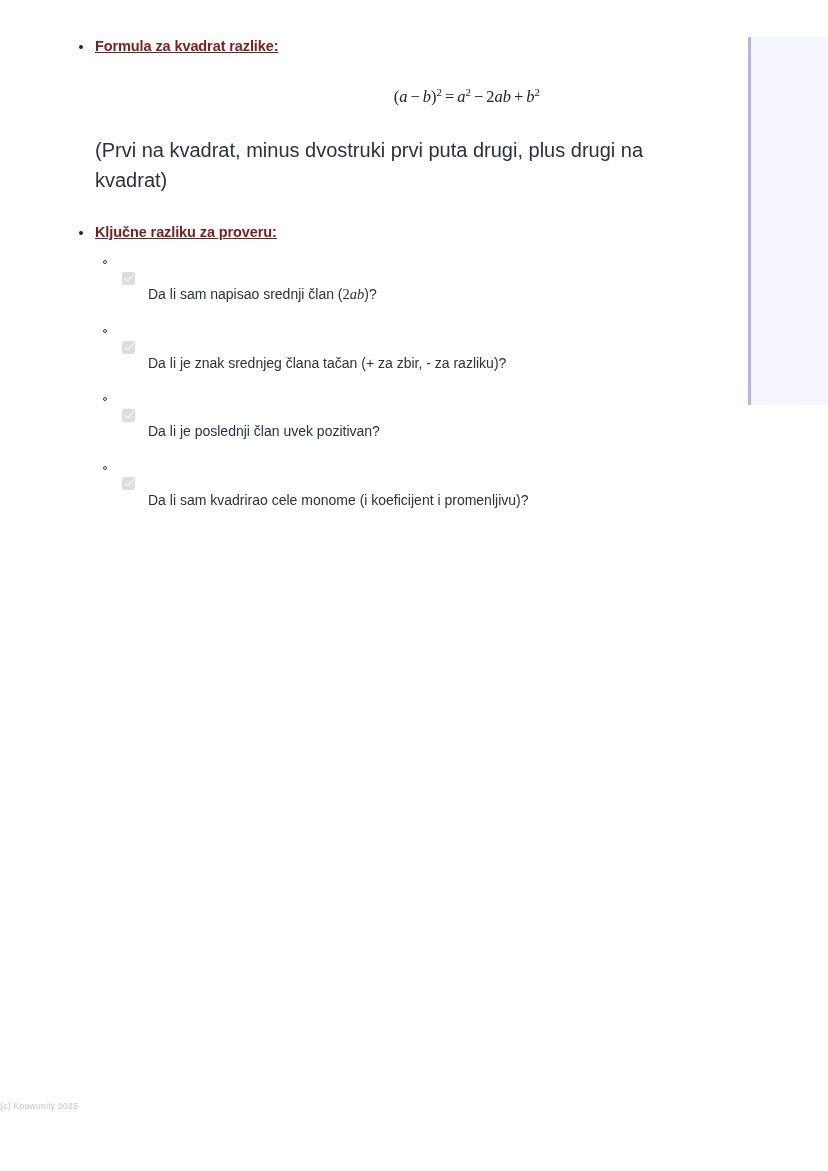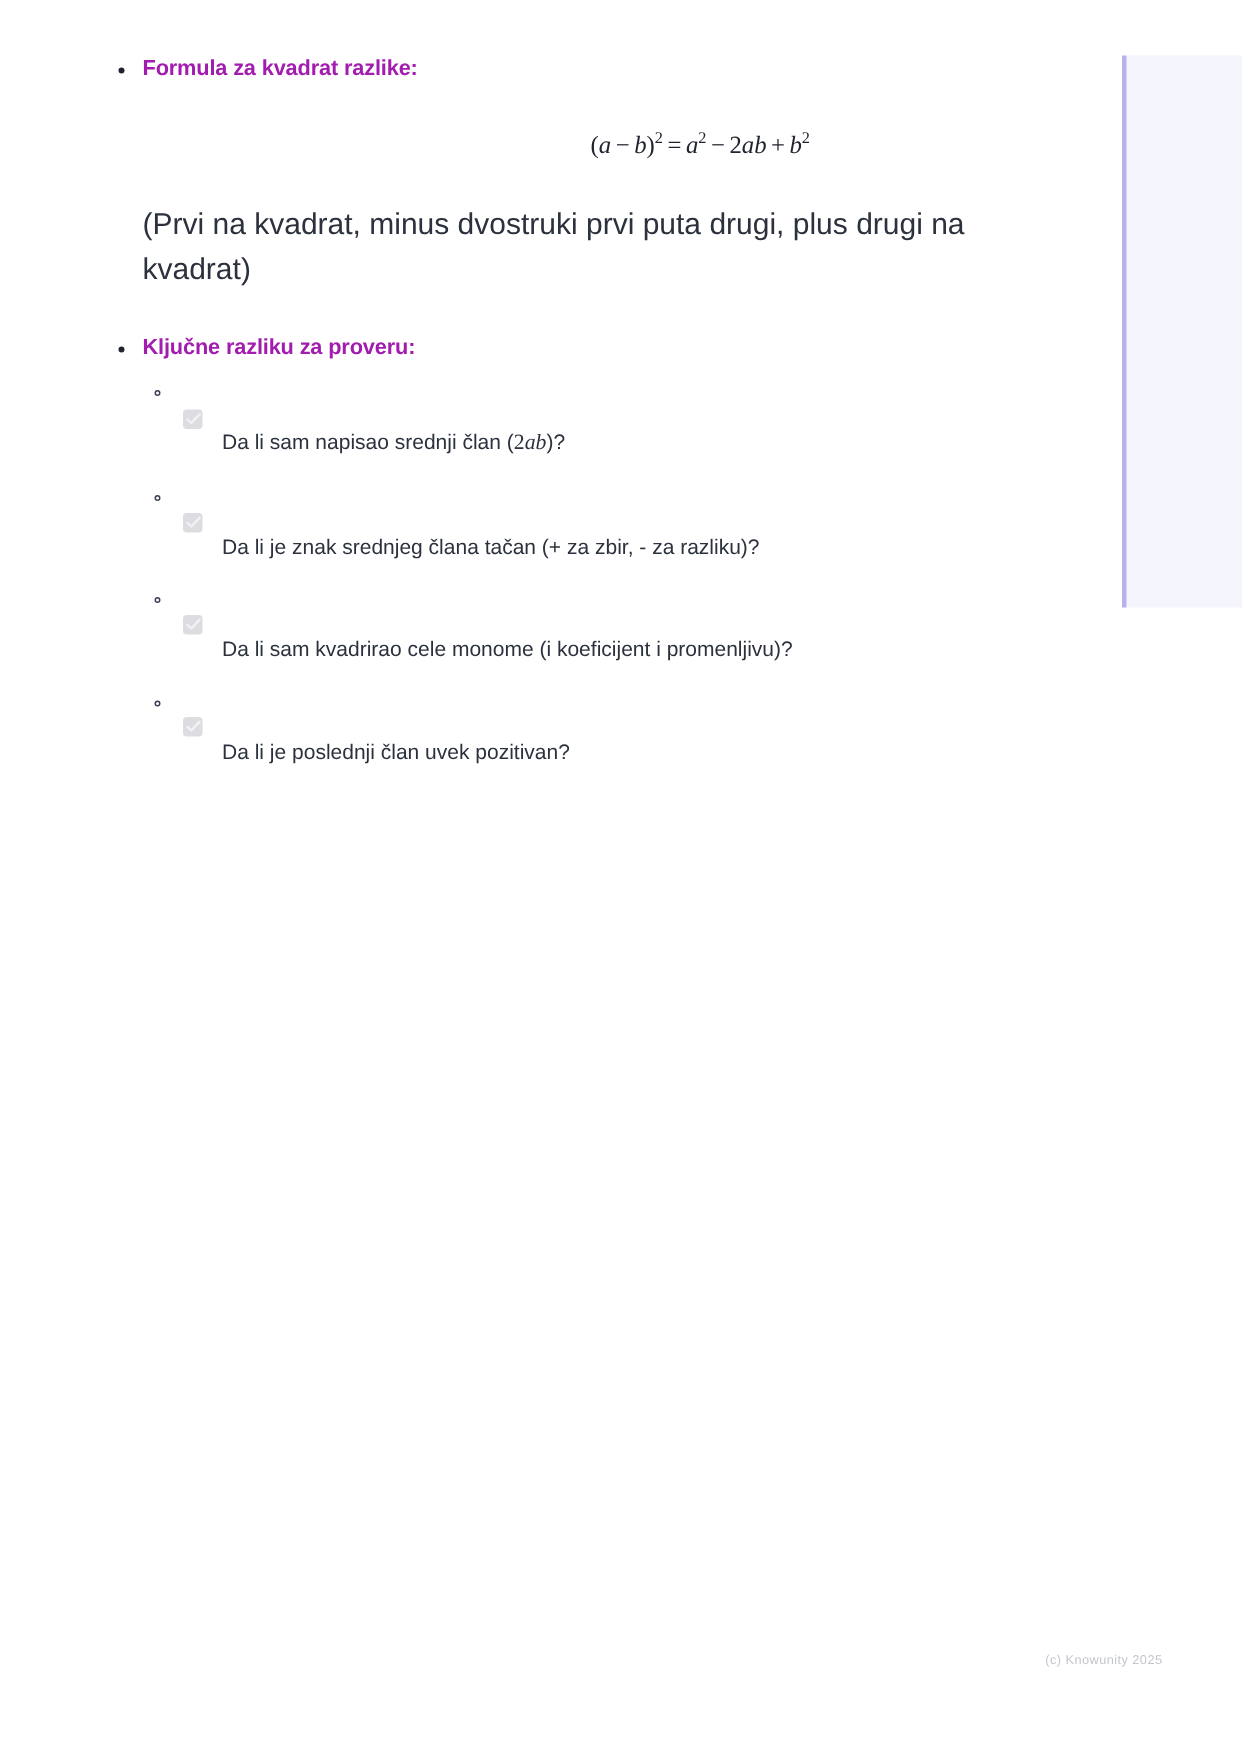--- a/index.html
+++ b/index.html
@@ -56,21 +56,22 @@
     height: 4px;
     border-radius: 50%;
     background: #1f2430;
   }
 
   .head {
     font-size: 14.5px;
     font-weight: 700;
     line-height: 1.45;
     letter-spacing: -0.1px;
-    color: #a21caf;
+    color: #7f1d1d;
+    text-decoration: underline;
   }
 
   
   .math-block {
     text-align: right;
     margin: 30px 0 28px 0;
     padding-right: 160px;
   }
   .math {
     font-family: "Liberation Serif", "DejaVu Serif", serif;
@@ -153,21 +154,20 @@
     font-size: 14.5px;
   }
   .check-label .mathin .num { font-style: normal; }
 
   
   .footer {
     position: absolute;
     left: 0;
     top: 1101px;
     width: 775px;
-    text-align: right;
     font-size: 8.5px;
     letter-spacing: 0.3px;
     color: #c3c6cc;
   }
 </style>
 </head>
 <body>
 
 <div class="callout"></div>
 
@@ -211,30 +211,30 @@
           </span>
           <span class="check-label">Da li je znak srednjeg člana tačan (+ za zbir, - za razliku)?</span>
         </li>
 
         <li>
           <span class="checkbox">
             <svg width="10" height="9" viewBox="0 0 10 9" aria-hidden="true">
               <path d="M1 4.6 L3.5 7 L9 1.2" stroke="#f2f2f4" stroke-width="1.6" fill="none" stroke-linecap="round" stroke-linejoin="round"></path>
             </svg>
           </span>
+          <span class="check-label">Da li je poslednji član uvek pozitivan?</span>
+        </li>
+
+        <li>
+          <span class="checkbox">
+            <svg width="10" height="9" viewBox="0 0 10 9" aria-hidden="true">
+              <path d="M1 4.6 L3.5 7 L9 1.2" stroke="#f2f2f4" stroke-width="1.6" fill="none" stroke-linecap="round" stroke-linejoin="round"></path>
+            </svg>
+          </span>
           <span class="check-label">Da li sam kvadrirao cele monome (i koeficijent i promenljivu)?</span>
-        </li>
-
-        <li>
-          <span class="checkbox">
-            <svg width="10" height="9" viewBox="0 0 10 9" aria-hidden="true">
-              <path d="M1 4.6 L3.5 7 L9 1.2" stroke="#f2f2f4" stroke-width="1.6" fill="none" stroke-linecap="round" stroke-linejoin="round"></path>
-            </svg>
-          </span>
-          <span class="check-label">Da li je poslednji član uvek pozitivan?</span>
         </li>
 
       </ul>
     </li>
   </ul>
 
 </div>
 
 <div class="footer">(c) Knowunity 2025</div>
 

